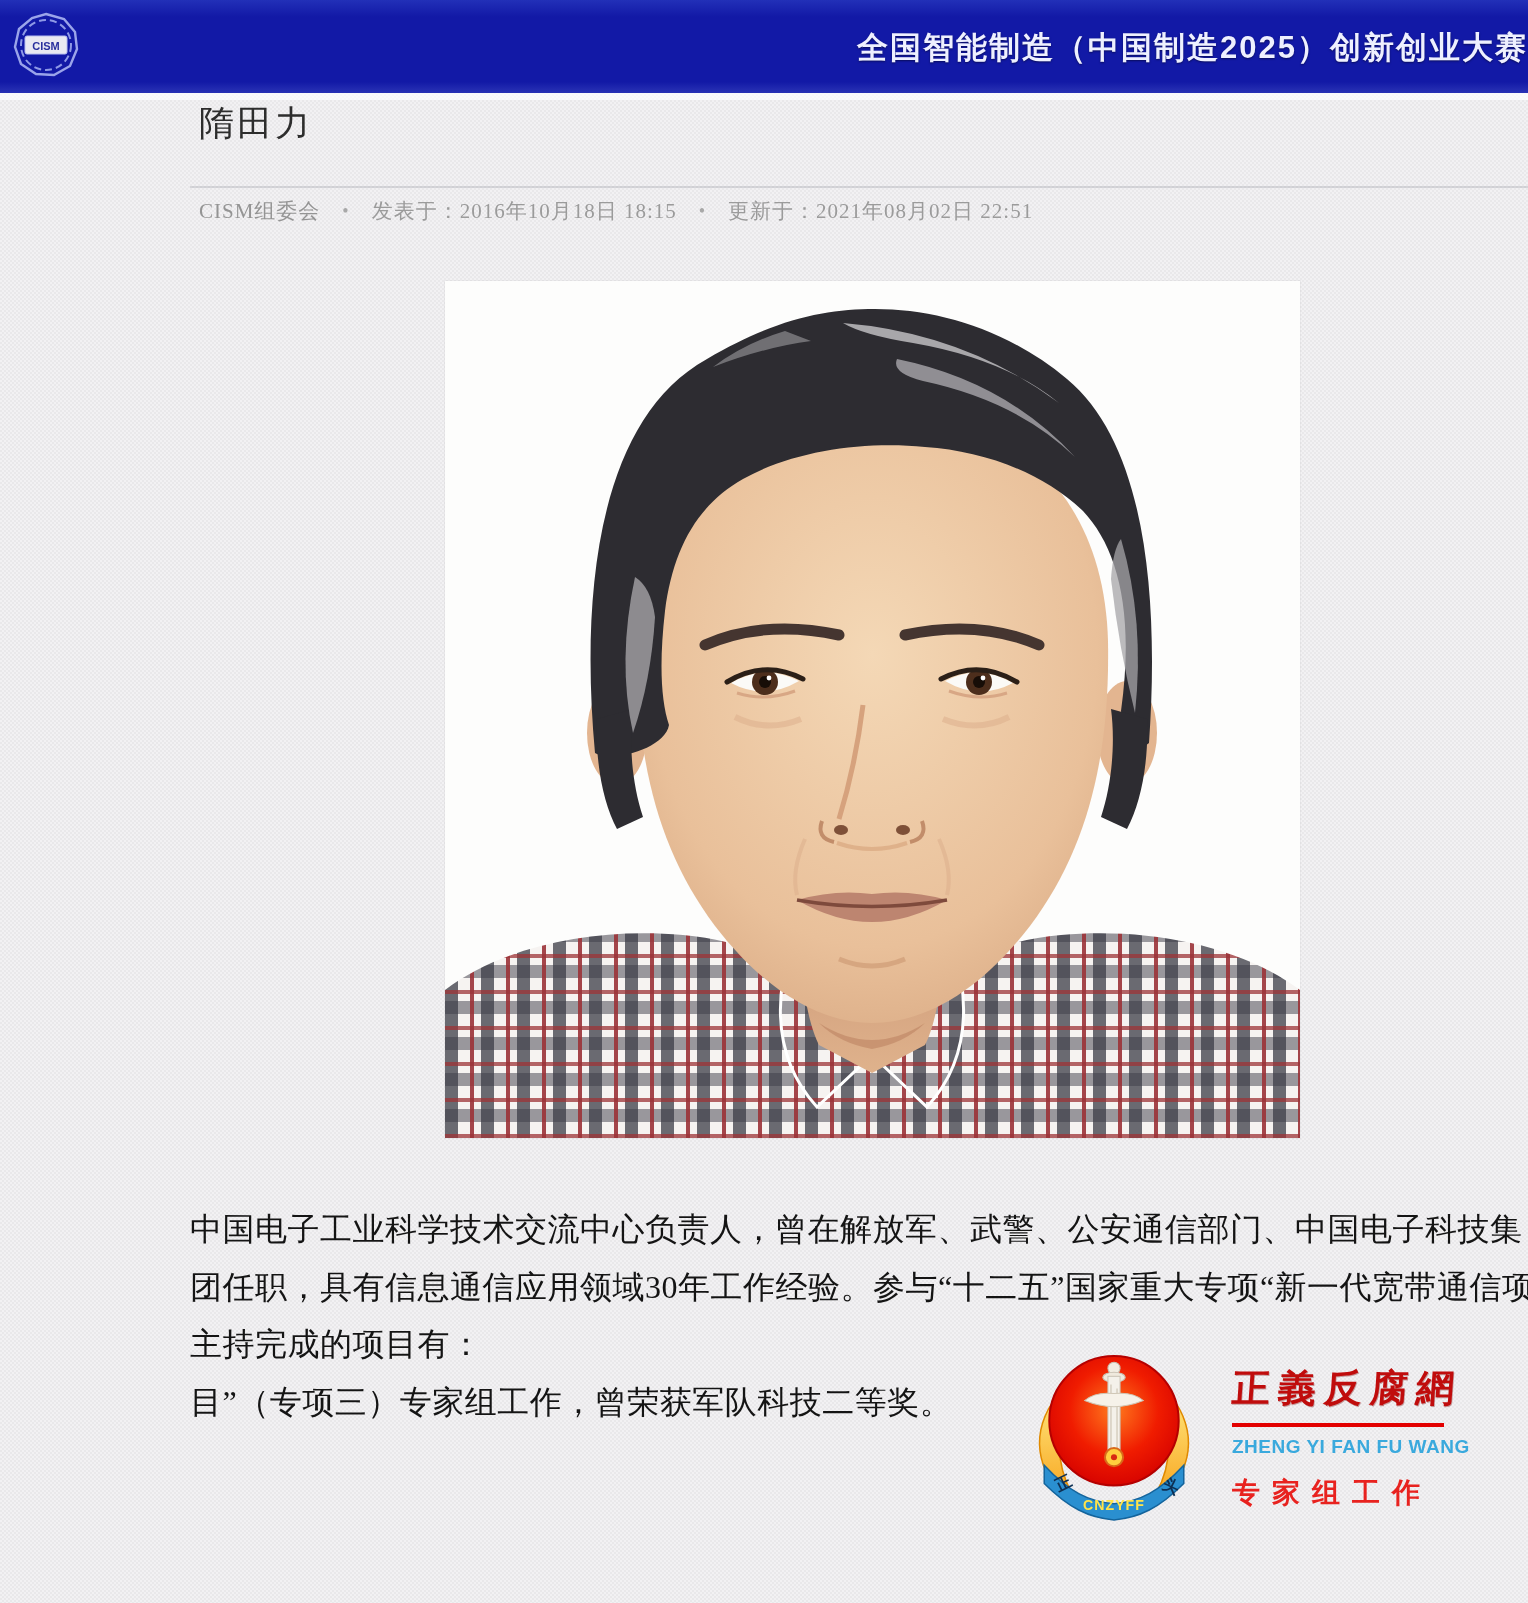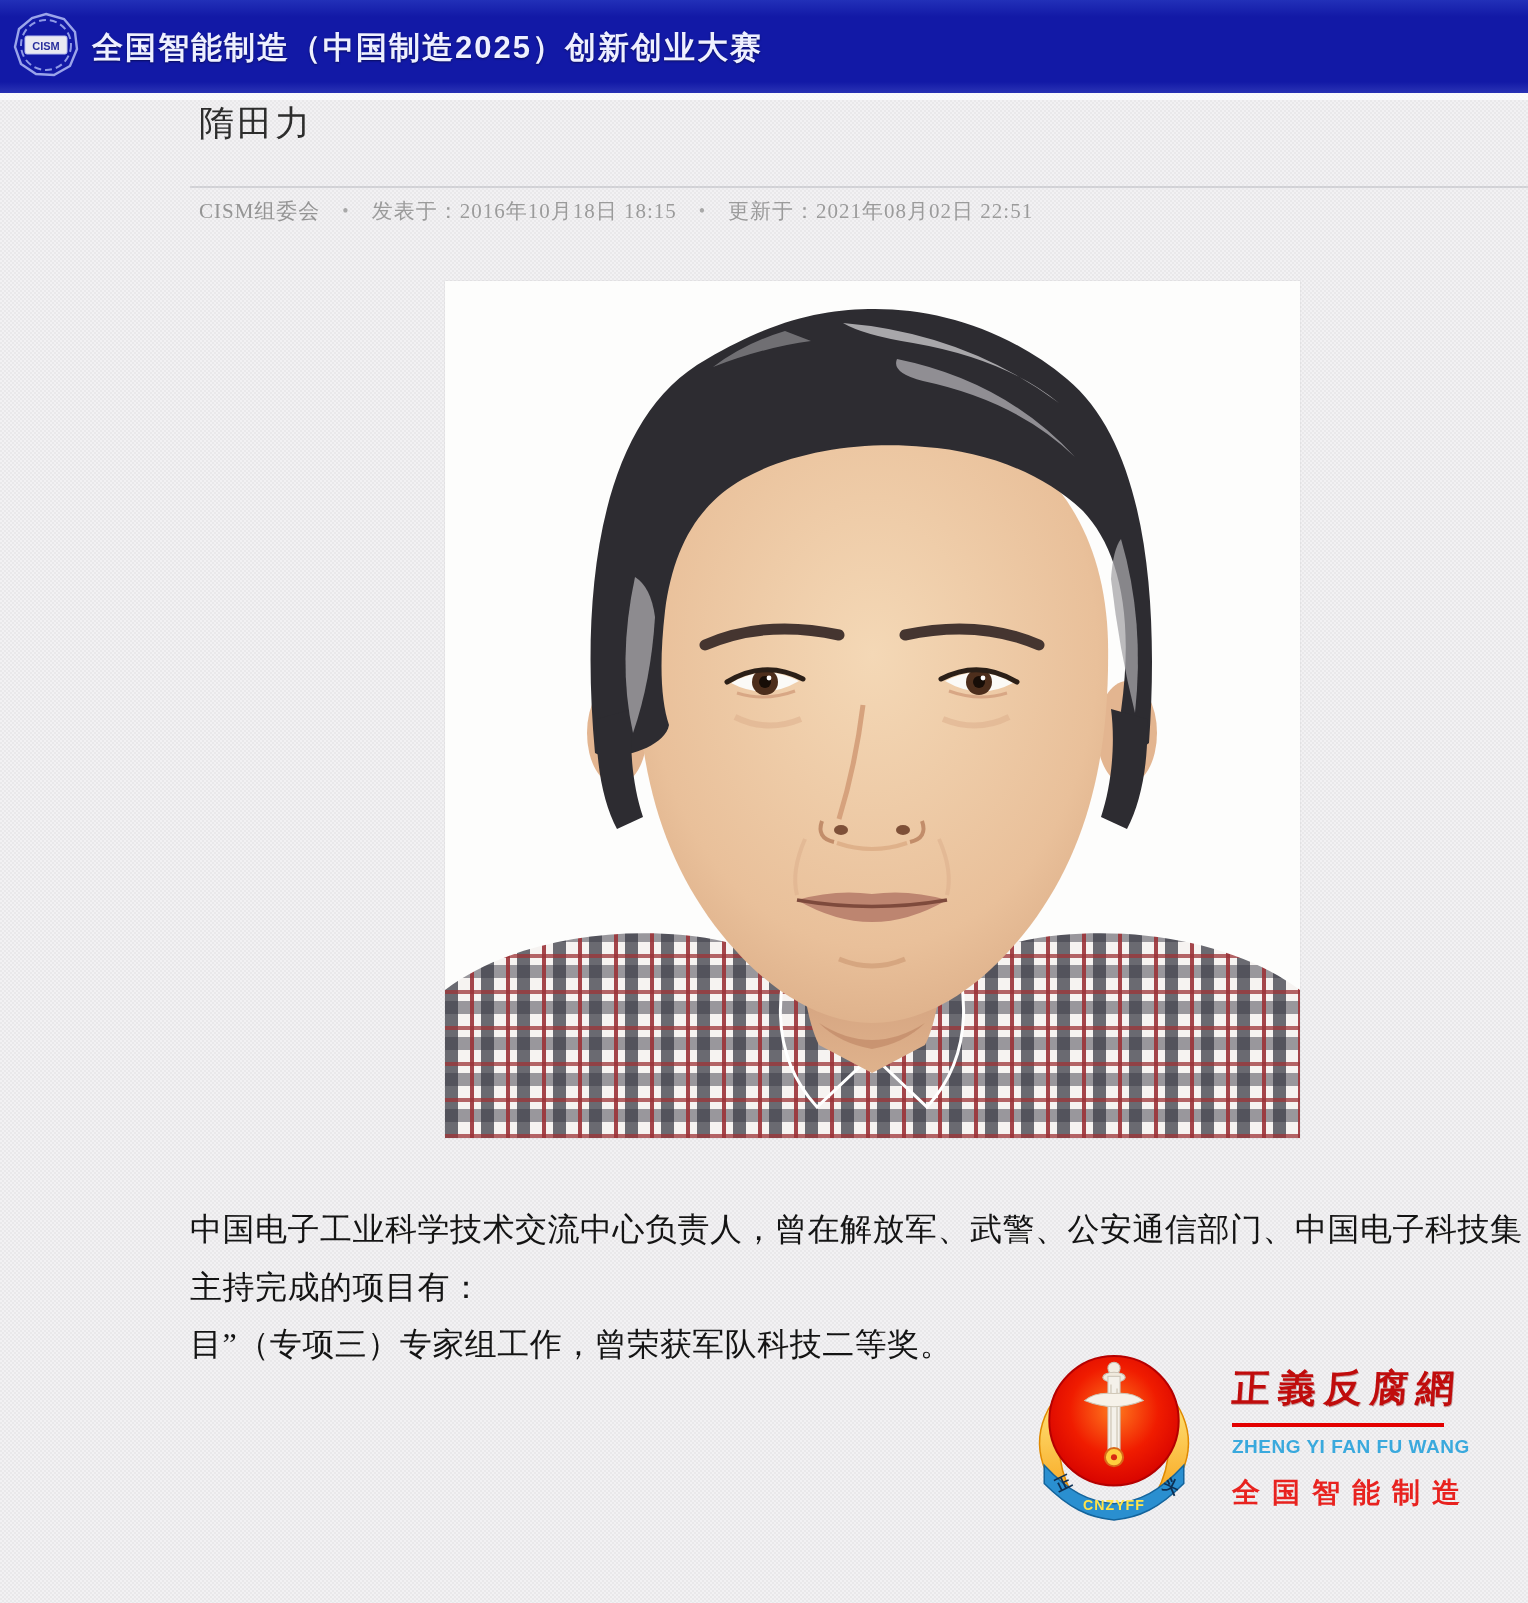--- a/index.html
+++ b/index.html
@@ -14,21 +14,21 @@
     background-image:
       linear-gradient(45deg,#e9e8ea 25%,transparent 25%,transparent 75%,#e9e8ea 75%),
       linear-gradient(45deg,#e9e8ea 25%,transparent 25%,transparent 75%,#e9e8ea 75%);
     background-position:0 0,2px 2px;
     background-size:4px 4px;
   }
   
   .topbar{
     position:absolute; top:0; left:0; width:1528px; height:93px;
     background:linear-gradient(#2230b8 0%,#1219a6 18%,#1219a6 88%,#2a33b5 100%);
-    display:flex; align-items:center; padding:0 12px 10px 12px;
+    display:flex; align-items:center; padding:0 0 10px 12px;justify-content:space-between;
   }
   .topbar .logo{ width:68px; height:68px; flex:0 0 auto; margin-top:6px; }
   .topbar .site-title{
     color:#eef0ff; font-size:31px; font-weight:bold; letter-spacing:2px;
     margin-left:12px; text-shadow:0 1px 2px rgba(0,0,20,.5); margin-top:12px;
   }
   .under-strip{ position:absolute; top:93px; left:0; width:1528px; height:7px; background:rgba(255,255,255,.75); }
   
   .article-title{
     position:absolute; left:199px; top:100px;
@@ -192,20 +192,21 @@
 
       <path d="M352,619 Q390,608 427,613 Q464,608 502,619 Q464,641 427,641 Q390,641 352,619 Z" fill="#bd8570"></path>
       <path d="M352,619 Q427,632 502,619" stroke="#7e4a3c" stroke-width="3.5" fill="none"></path>
 
       <path d="M394,678 Q427,692 460,678" stroke="#d2a07b" stroke-width="5" fill="none" opacity="0.8"></path>
     </svg>
   </div>
 
   <div class="bodytext">
     <div class="pline">中国电子工业科学技术交流中心负责人，曾在解放军、武警、公安通信部门、中国电子科技集</div>
+    <div class="pline">团任职，具有信息通信应用领域30年工作经验。参与“十二五”国家重大专项“新一代宽带通信项</div>
     <div class="pline">主持完成的项目有：</div>
     <div class="pline">目”（专项三）专家组工作，曾荣获军队科技二等奖。</div>
   </div>
 
   <div class="watermark">
     <svg class="wm-emblem" viewBox="0 0 170 180">
       <defs>
         <radialGradient id="wmred" cx="50%" cy="42%" r="62%">
           <stop offset="0%" stop-color="#ff7a1e"></stop>
           <stop offset="55%" stop-color="#f01c00"></stop>
@@ -233,17 +234,17 @@
       <path d="M16,116 C40,142 60,152 85,154 C110,152 130,142 154,116 L154,134
                C130,158 110,168 85,170 C60,168 40,158 16,134 Z" fill="#2a8fd0" stroke="#14649c" stroke-width="1.5"></path>
       <text x="85" y="160" text-anchor="middle" font-size="14" font-weight="bold" fill="#ffe34a" letter-spacing="1">CNZYFF</text>
       <text x="30" y="142" font-size="16" font-weight="bold" fill="#0e2f52" transform="rotate(-26 30 142)">正</text>
       <text x="132" y="138" font-size="16" font-weight="bold" fill="#0e2f52" transform="rotate(26 132 138)">头</text>
     </svg>
     <div class="wm-text">
       <div class="wm-name">正義反腐網</div>
       <div class="wm-rule"></div>
       <div class="wm-pinyin">ZHENG YI FAN FU WANG</div>
-      <div class="wm-slogan">全国智能制造</div>
+      <div class="wm-slogan">专家组工作</div>
     </div>
   </div>
 
 </div>
 
 </body></html>

